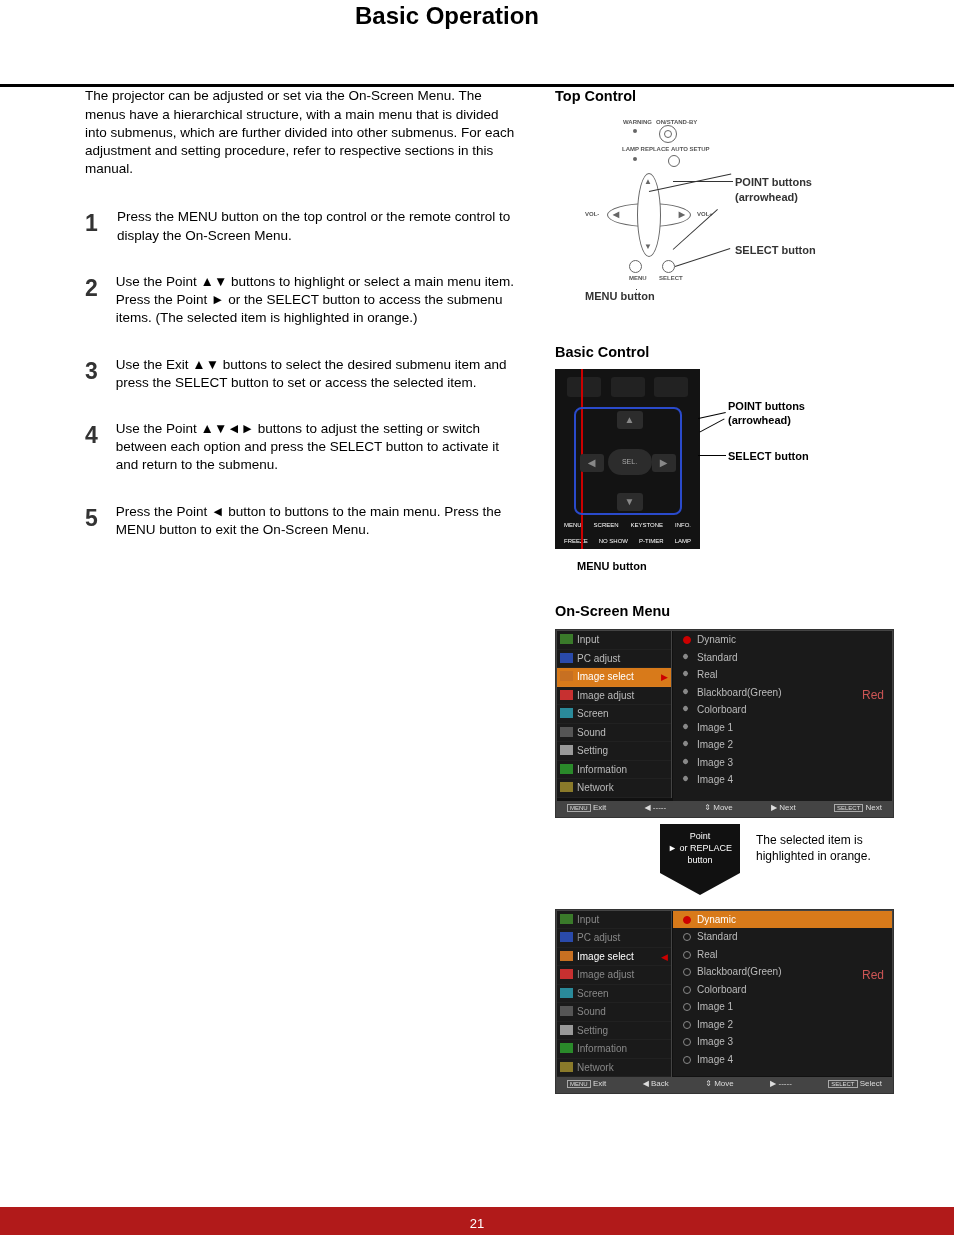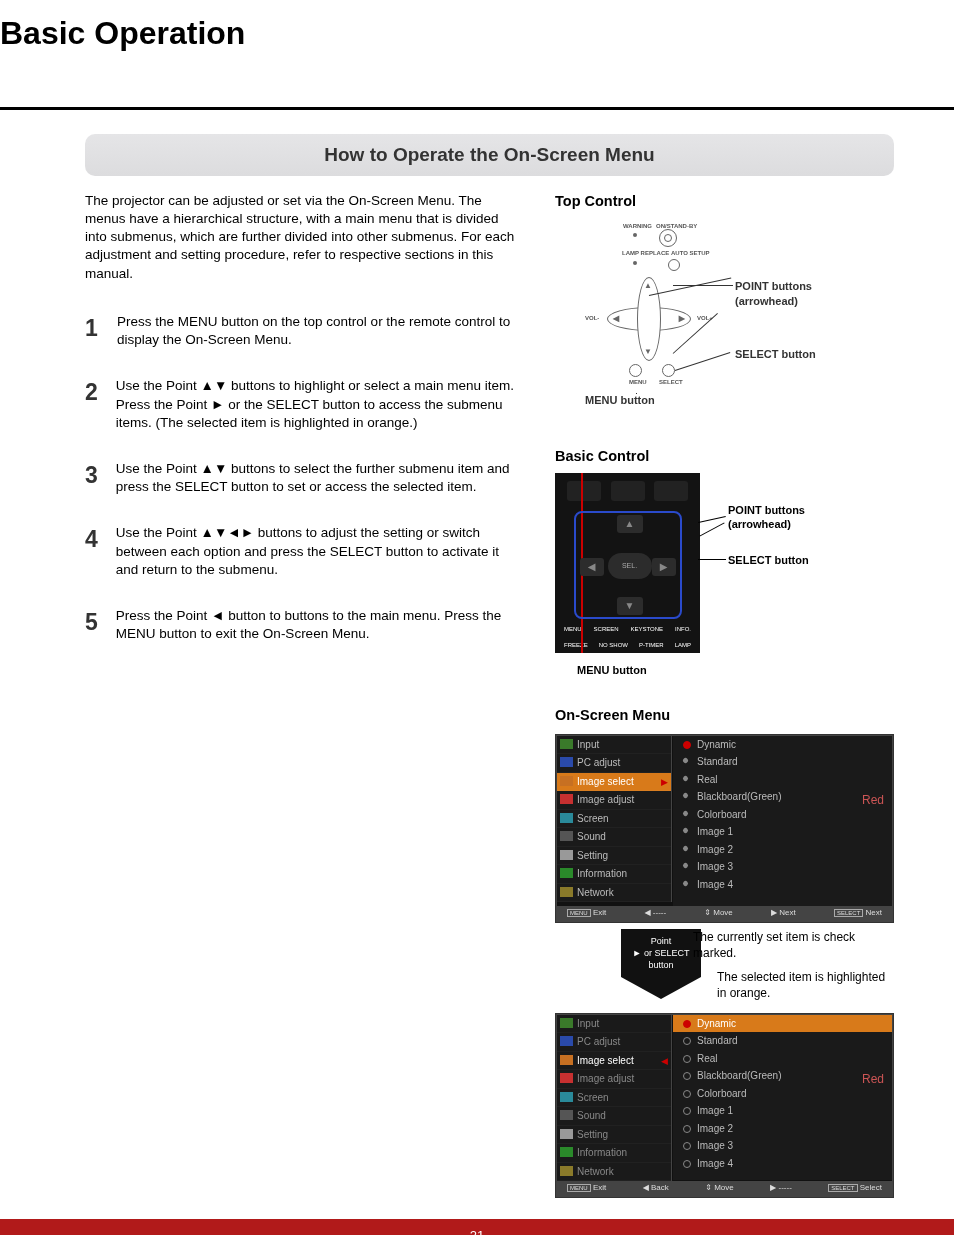--- a/index.html
+++ b/index.html
@@ -1,19 +1,19 @@
 <!DOCTYPE html>
 <html><head>
 <meta charset="utf-8">
 <style>
   * { box-sizing: border-box; margin: 0; padding: 0; }
   body { font-family: Arial, Helvetica, sans-serif; background: #fff; width: 954px; color: #000; line-height: 1.35; }
   .page { padding: 0 0 40px 0; position: relative; min-height: 1235px;}
   .header-rule { height: 3px; background: #000; margin-top: 48px; }
-  .header-title { text-align: left; font-size: 32px; font-weight: bold; padding: 0 60px 4px 0; margin-top: 12px;}
+  .header-title { text-align: center; font-size: 24px; font-weight: bold; padding: 0 60px 4px 0; }
   .content { padding: 0 60px 0 85px; }
   .title-band { background: linear-gradient(#e5e5e7,#dcdcde); border-radius: 10px; text-align: center; font-size: 19px; font-weight: bold; color: #333; padding: 8px 0; margin: 24px 0 16px 0;}
   .cols { display: flex; gap: 38px; }
   .left { width: 432px; font-size: 13.5px; }
   .right { flex:1; font-size: 12px; }
   .intro { margin-bottom: 30px; }
   .steps { list-style: none; }
   .steps li { display: flex; gap: 18px; margin-bottom: 28px; }
   .step-num { font-size: 23px; font-weight: bold; color:#333; width: 20px; }
   .step-text {}
@@ -61,58 +61,57 @@
   .ico-green { background:#3a7a2a;} .ico-blue{background:#2a4aaa;} .ico-orange{background:#c77022;}
   .ico-red{background:#c73030;} .ico-cyan{background:#2a8a9a;} .ico-grey{background:#555;}
   .ico-ant{background:#999;} .ico-i{background:#2a8a2a;} .ico-net{background:#8a7a2a;}
   .osd-item.sel { background:#d87a1a; color:#fff; }
   .osd-r-item { padding:2px 8px 2px 24px; position:relative; }
   .osd-r-item::before { content:""; position:absolute; left:10px; top:5px; width:6px;height:6px; border:1px solid #888; border-radius:50%;}
   .osd-r-item.red::before { background:#c00; border-color:#c00;}
   .osd-r-item.diamond::before { width:5px;height:5px; border:none; background:#888; transform:rotate(45deg); top:5px;}
   .osd-statusbar { clear:both; background:#444; color:#ddd; font-size:8px; display:flex; justify-content:space-between; padding:2px 10px;}
   .osd-statusbar span { }
-  .point-arrow { width:62px; margin:6px 0 6px 36px; position:relative;padding-left:30px;}
+  .point-arrow { width:62px; margin:6px 0 6px 75px; position:relative;padding-left:30px;}
   .point-arrow .box { width:80px; background:#111; color:#fff; font-size:9px; text-align:center; padding:6px 4px;}
   .point-arrow .tri { width:0;height:0; border-left:40px solid transparent; border-right:40px solid transparent; border-top:22px solid #111; margin-left:0;}
   .expl { font-size:12px; color:#000; padding-left:22px; position:relative;}
   .mid-row { display:flex; gap:18px; align-items:flex-start; margin-top:0;}
   .red-lbl { position:absolute; right:8px; top:56px; color:#c55; font-size:12px;}
   .osd-right.second { min-height:165px;}
   .osd-left.second .osd-item { color:#888;}
   .footer-bar { position:absolute; left:0; bottom:0; width:100%; height:26px; background:#b11a1a; }
   .footer-top-line { position:absolute; left:0; bottom:26px; width:100%; height:2px; background:#b11a1a;}
   .page-num { position:absolute; left:0; bottom:2px; width:100%; text-align:center; color:#fff; font-size:13px;}
   .osd-sel-tri { position:absolute; right:3px; top:3px; color:#c00; font-size:9px;}
 </style>
 </head>
 <body>
 
 <div class="page">
   <div class="header-title">Basic Operation</div>
   <div class="header-rule"></div>
 
   <div class="content">
-    <div class="title-band">How to Operate the On-Screen Menu</div>
 
     <div class="cols">
       <div class="left">
         <p class="intro">The projector can be adjusted or set via the On-Screen Menu. The menus have a hierarchical structure, with a main menu that is divided into submenus, which are further divided into other submenus. For each adjustment and setting procedure, refer to respective sections in this manual.</p>
         <ol class="steps">
           <li>
               <span class="step-num">1</span>
               <span class="step-text">Press the MENU button on the top control or the remote control to display the On-Screen Menu.</span>
             </li>
           <li>
               <span class="step-num">2</span>
               <span class="step-text">Use the Point ▲▼ buttons to highlight or select a main menu item. Press the Point ► or the SELECT button to access the submenu items. (The selected item is highlighted in orange.)</span>
             </li>
           <li>
               <span class="step-num">3</span>
-              <span class="step-text">Use the Point ▲▼ buttons to select the further submenu item and press the SELECT button to set or access the selected item.</span>
+              <span class="step-text">Use the Exit ▲▼ buttons to select the desired submenu item and press the SELECT button to set or access the selected item.</span>
             </li>
           <li>
               <span class="step-num">4</span>
               <span class="step-text">Use the Point ▲▼◄► buttons to adjust the setting or switch between each option and press the SELECT button to activate it and return to the submenu.</span>
             </li>
           <li>
               <span class="step-num">5</span>
               <span class="step-text">Press the Point ◄ button to buttons to the main menu. Press the MENU button to exit the On-Screen Menu.</span>
             </li>
         </ol>
@@ -234,27 +233,26 @@
               <span>▶ <span>Next</span></span>
               <span><span style="border:1px solid #aaa;padding:0 2px;font-size:6px;">SELECT</span> <span>Next</span></span>
             </div>
           </div>
         </div>
 
         <div class="mid-row">
           <div class="point-arrow">
             <div class="box">
               <div>Point</div>
-              <div>► or SELECT</div>
+              <div>► or REPLACE</div>
               <div>button</div>
             </div>
             <div class="tri"></div>
           </div>
           <div style="flex:1; padding-top:6px;">
-            <div class="expl">The currently set item is check marked.</div>
             <div class="expl" style="margin-top:8px; padding-left:46px;">The selected item is highlighted in orange.</div>
           </div>
         </div>
 
         <div class="osd-block">
           <div class="osd-menu">
             <div class="osd-left second">
               <div class="osd-item"><span class="ico ico-green"></span><span>Input</span></div>
               <div class="osd-item"><span class="ico ico-blue"></span><span>PC adjust</span></div>
               <div class="osd-item" style="color:#fff;"><span class="ico ico-orange"></span><span>Image select</span><span class="osd-sel-tri" style="color:#c00;">◀</span></div>

